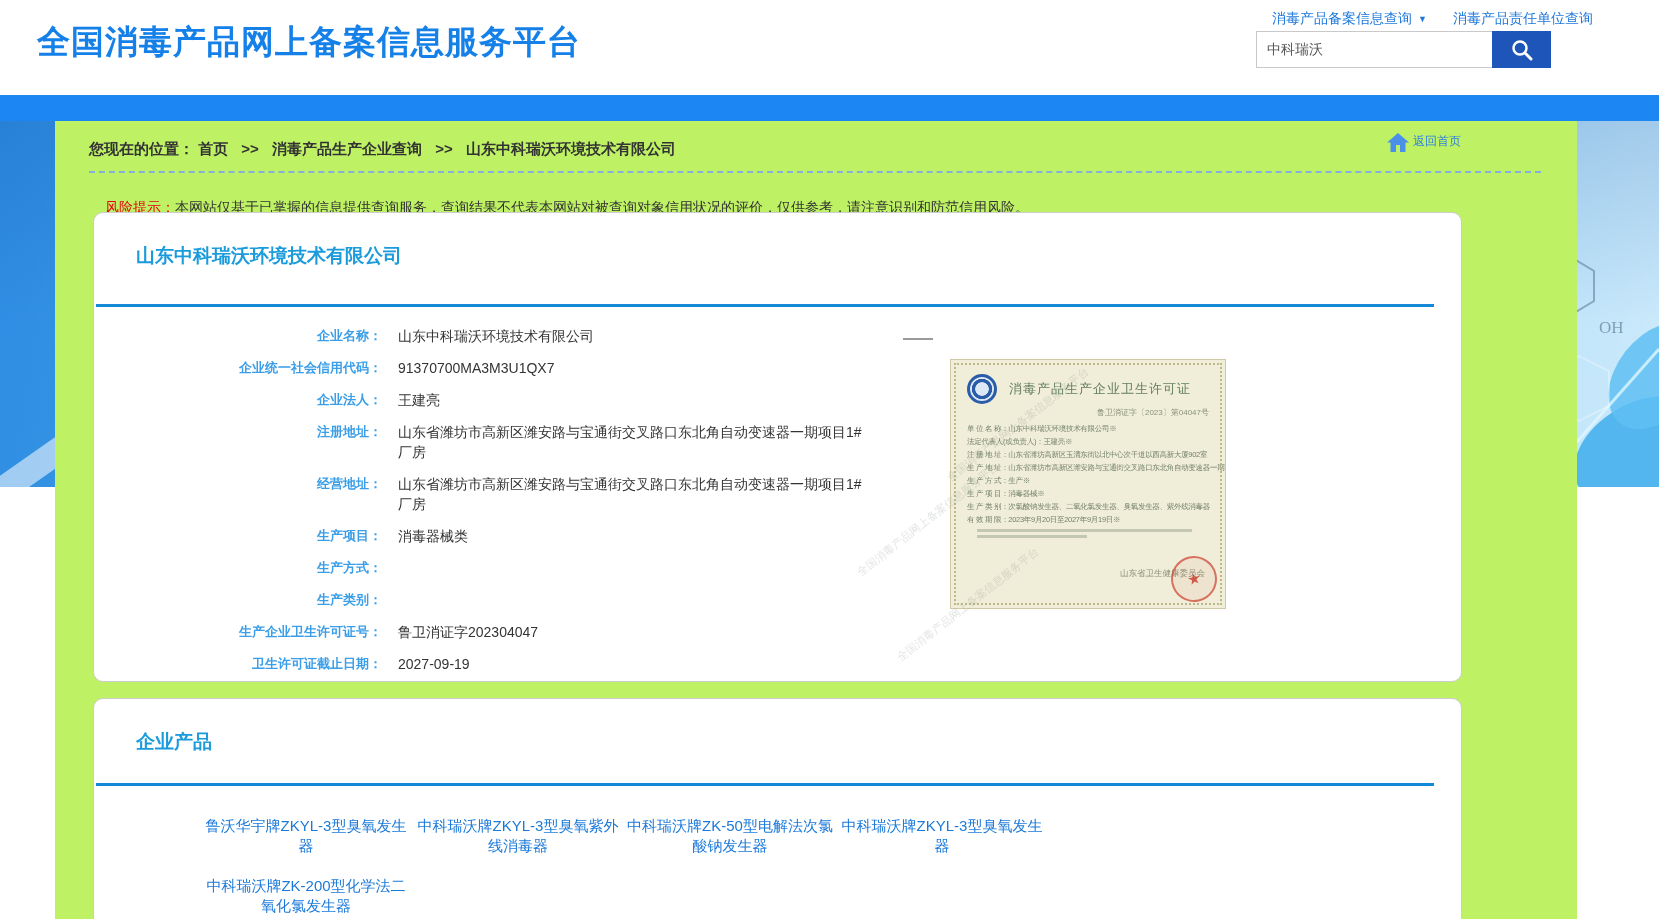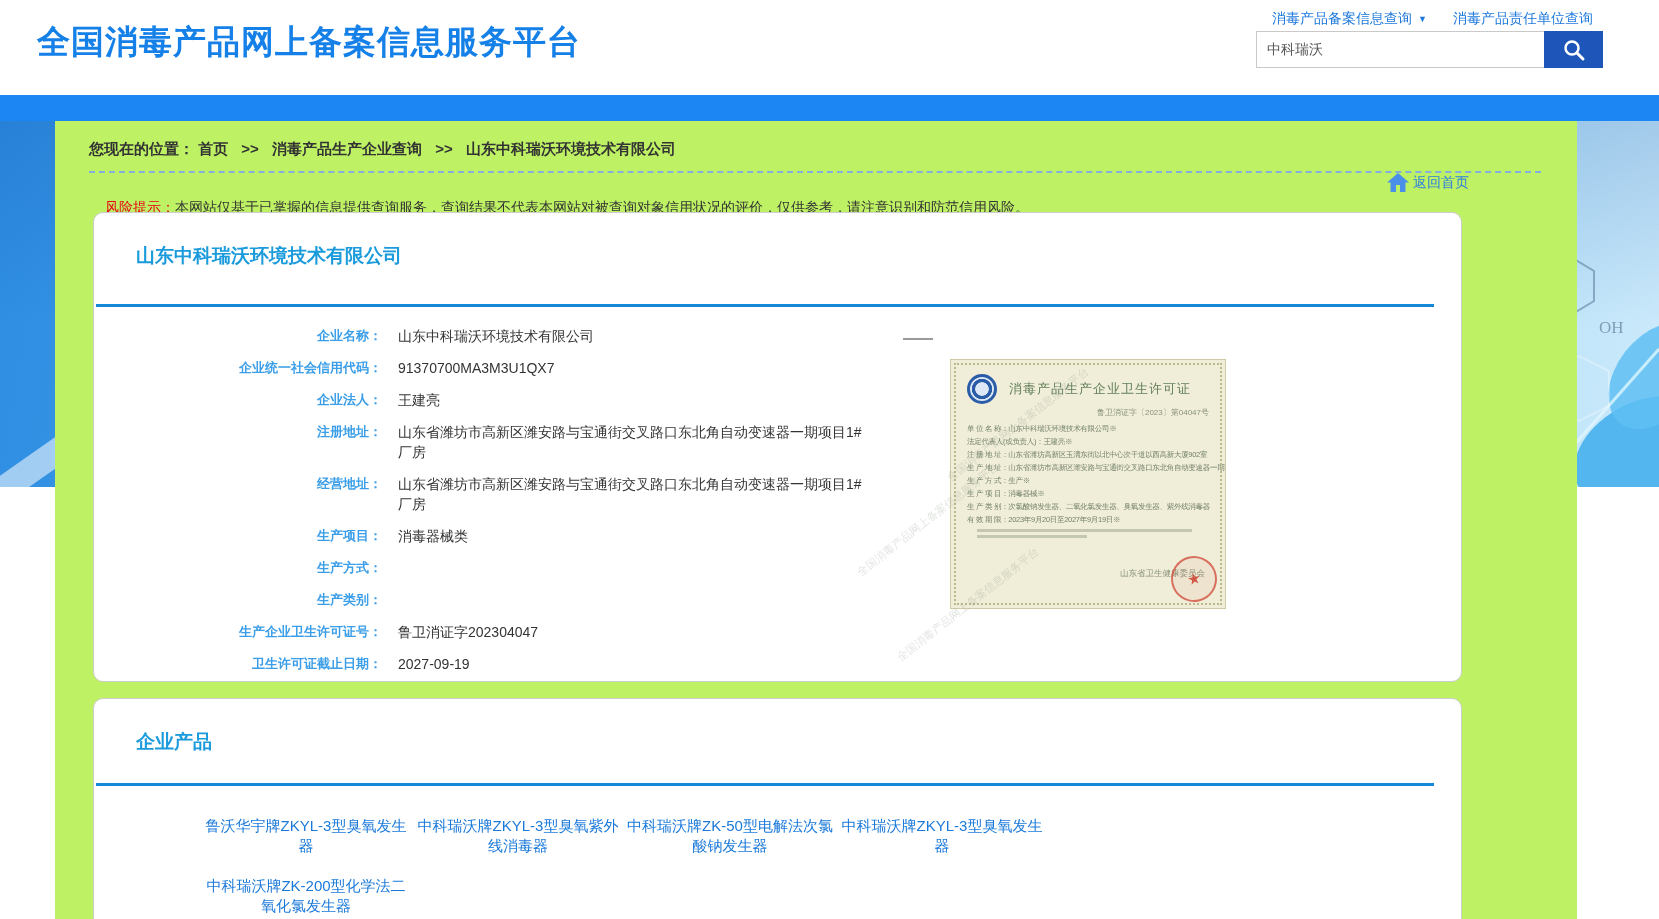--- a/index.html
+++ b/index.html
@@ -6,21 +6,21 @@
   .page{position:relative;width:1659px;height:919px;background:#fff;overflow:hidden;
         font-family:"Liberation Sans",sans-serif;}
 
   
   .site-title{position:absolute;left:37px;top:20px;margin:0;font-size:33px;font-weight:bold;
               color:#1581e8;letter-spacing:1px;z-index:5;}
   .top-links{position:absolute;top:10px;left:1272px;display:flex;gap:26px;font-size:14px;z-index:5;}
   .top-link{color:#1c78dc;display:flex;align-items:center;gap:6px;cursor:pointer;white-space:nowrap;}
   .dd-arrow{font-size:9px;color:#1c78dc;}
   .search-box{position:absolute;left:1256px;top:31px;display:flex;z-index:5;}
-  .search-input{width:288px;height:37px;border:1px solid #c9c9c9;border-right:none;padding:16px 10px;
+  .search-input{width:236px;height:37px;border:1px solid #c9c9c9;border-right:none;padding:16px 10px;
                 font-size:14px;color:#555;box-sizing:border-box;outline:none;font-family:inherit;}
   .search-btn{width:59px;height:37px;background:#1d56b8;border:none;display:flex;align-items:center;
               justify-content:center;cursor:pointer;padding:0;}
 
   
   .band{position:absolute;left:0;top:95px;width:100%;height:26px;background:#1c86f3;z-index:1;}
   .hero{position:absolute;left:0;top:121px;width:100%;height:366px;overflow:hidden;z-index:1;
         background:linear-gradient(180deg,rgba(18,85,170,.20),rgba(0,0,0,0) 55%),
                    linear-gradient(100deg,#2d8ce2 0%,#58b2ee 45%,#a9dbf7 78%,#cdeafb 100%);}
   .stripe-a{position:absolute;left:-45px;bottom:14px;width:180px;height:26px;
@@ -28,22 +28,22 @@
   .stripe-b{position:absolute;left:-20px;bottom:-18px;width:180px;height:22px;
             background:rgba(214,240,252,.85);transform:rotate(-35deg);}
   .hero-right{position:absolute;right:0;top:0;height:366px;width:130px;}
 
   
   .wrapper{position:absolute;left:55px;top:121px;width:1522px;height:798px;background:#bef264;z-index:2;}
 
   .crumbs{position:absolute;left:34px;top:19px;font-size:15px;font-weight:bold;color:#333;}
   .crumb-sep{margin:0 9px;}
   .crumb-link{cursor:pointer;}
-  .return-home{position:absolute;left:1332px;top:12px;display:flex;align-items:flex-end;gap:4px;
-               color:#2f80e0;font-size:14px;cursor:pointer;text-decoration:none;margin-top:40px;}
+  .return-home{position:absolute;left:1332px;top:12px;display:flex;align-items:flex-start;gap:4px;
+               color:#2f80e0;font-size:12px;cursor:pointer;text-decoration:none;}
   .dash-line{position:absolute;left:34px;top:50px;width:1452px;border-top:2px dashed #84aede;}
   .risk{position:absolute;left:34px;top:62px;margin:16px;font-size:14px;color:#333;text-decoration:underline;}
   .risk-label{color:#e60012;}
 
   
   .card{position:absolute;left:38px;width:1367px;background:#fff;border:1px solid #ccc;border-radius:10px;}
   .card-company{top:91px;height:468px;}
   .card-products{top:577px;height:400px;}
   .card h2{position:absolute;left:42px;top:30px;margin:0;font-size:19px;color:#1b9bdc;font-weight:bold;}
   .blue-line{position:absolute;left:2px;width:1338px;height:3px;background:#1389d8;}

